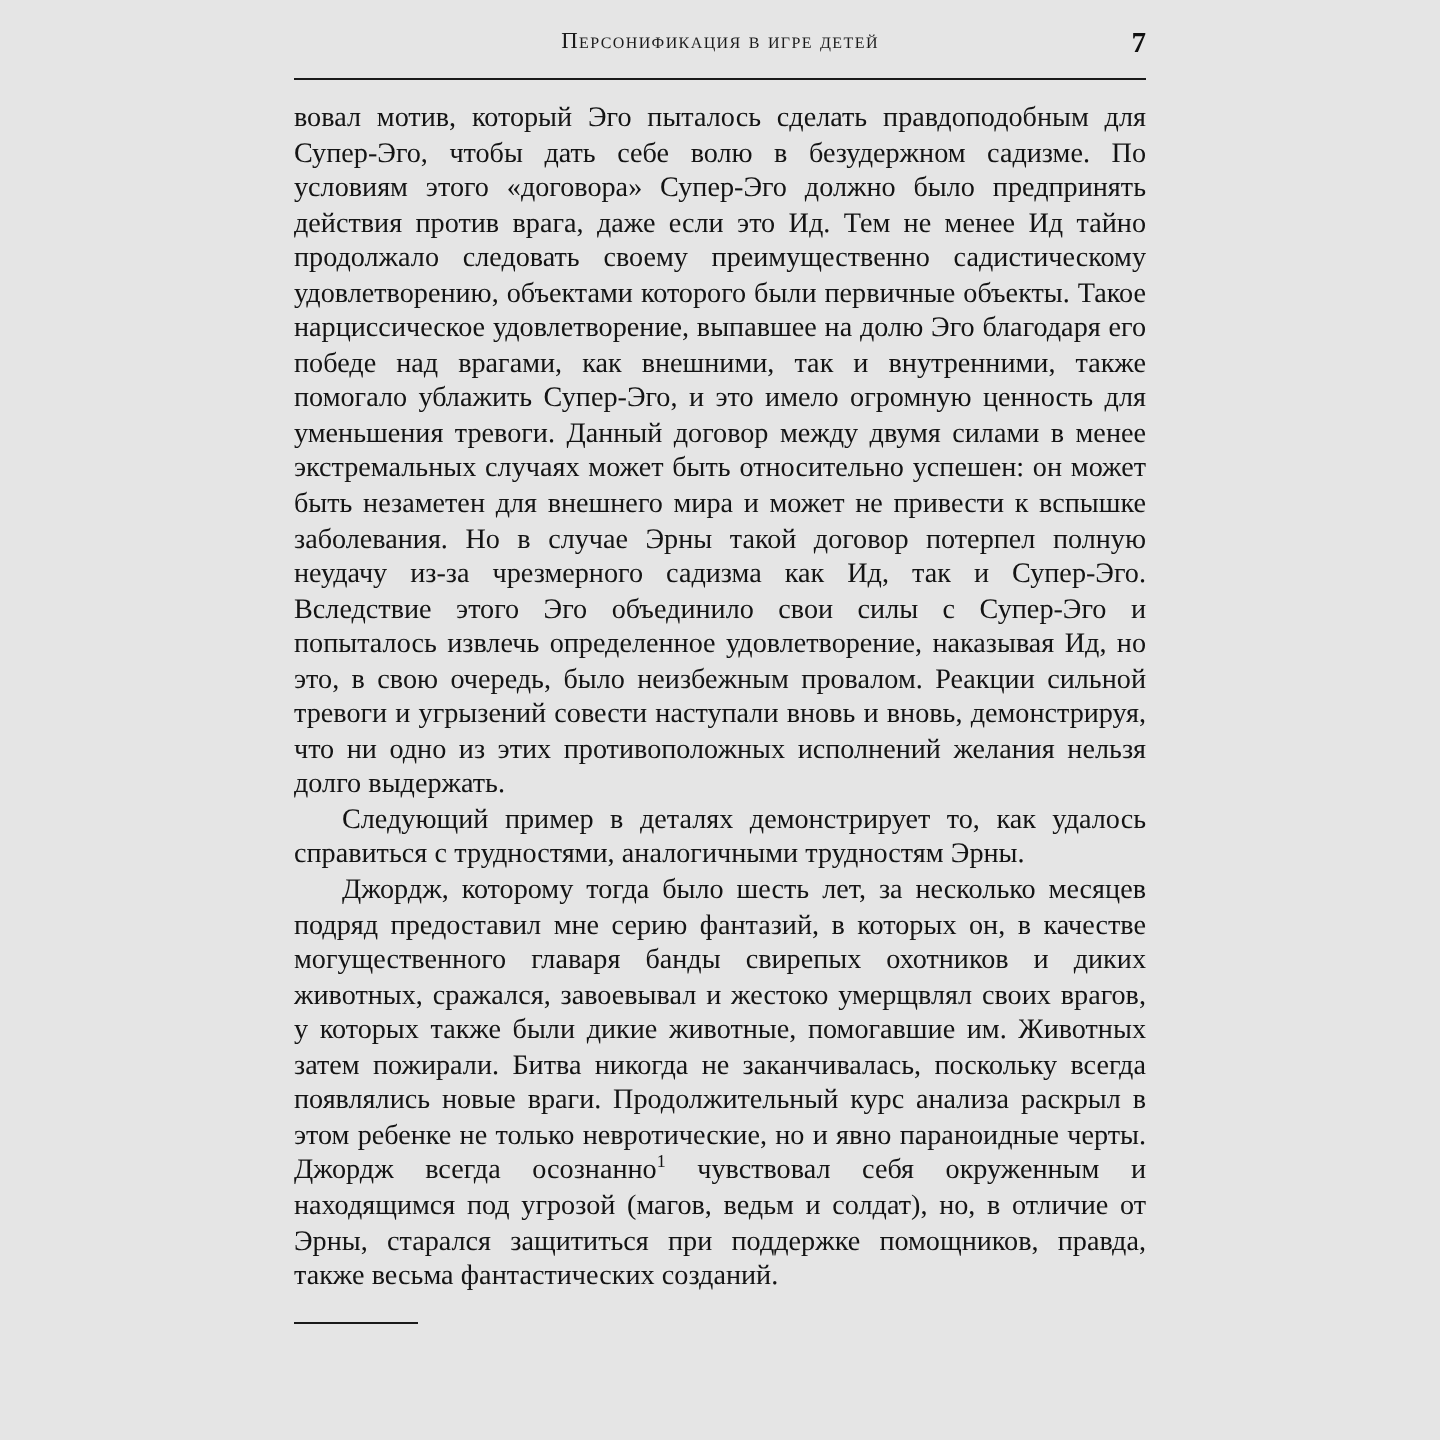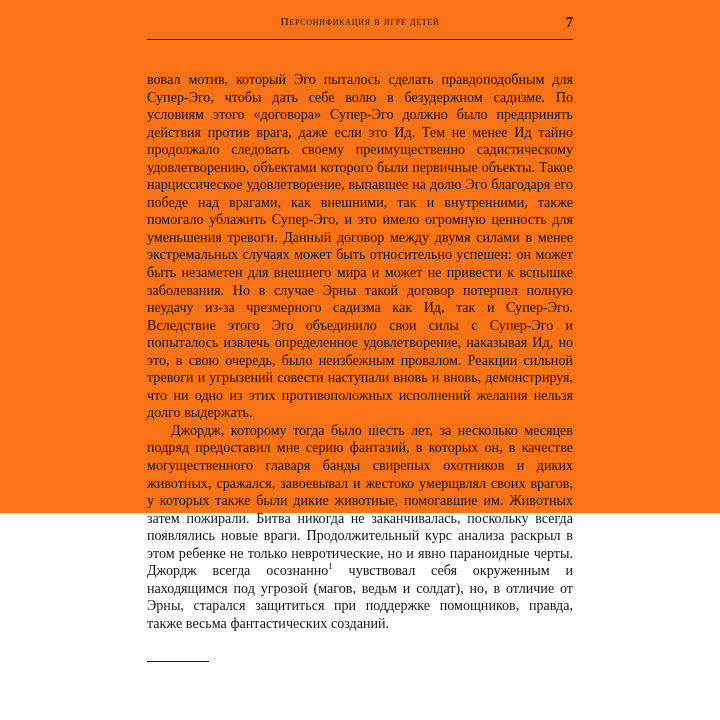--- a/index.html
+++ b/index.html
@@ -10,22 +10,22 @@
   body {
     width: 720px;
     height: 720px;
     overflow: hidden;
     font-family: "Liberation Serif", "DejaVu Serif", serif;
     color: #141414;
   }
   .page {
     position: relative;
     width: 720px;
-    height: 513px;
-    background: #f97316;
+    height: 720px;
+    background: #e5e5e5;
   }
   .content {
     position: absolute;
     left: 147px;
     top: 14px;
     width: 426px;
   }
 
   
   .runhead {
@@ -60,21 +60,20 @@
     height: 1.4px;
     background: #1a1a1a;
   }
 
   
   .body-block {
     position: absolute;
     left: 0;
     top: 37px;
     width: 426px;
-    margin-top: 20px;
   }
   p.para {
     margin: 0;
     text-align: justify;
     text-justify: inter-word;
     font-size: 14.1px;
     line-height: 17.55px;
     text-indent: 24px;
     hyphens: manual;
     word-spacing: 0.1px;
@@ -125,20 +124,21 @@
     <div class="runhead">
       <div class="runhead-title">Персонификация в игре детей</div>
       <div class="runhead-folio">7</div>
       <div class="runhead-rule"></div>
     </div>
 
     <div class="body-block">
 
       <p class="para noindent">вовал мотив, который Эго пыталось сделать правдоподобным для Супер-Эго, чтобы дать себе волю в безудержном садизме. По условиям этого «договора» Супер-Эго должно было предпринять действия против врага, даже если это Ид. Тем не менее Ид тайно продолжало следовать своему преимущественно садистическому удовлетворению, объектами которого были первичные объекты. Такое нарциссическое удовлетворение, выпавшее на долю Эго благодаря его победе над врагами, как внешними, так и внутренними, также помогало ублажить Супер-Эго, и это имело огромную ценность для уменьшения тревоги. Данный договор между двумя силами в менее экстремальных случаях может быть относительно успешен: он может быть незаметен для внешнего мира и может не привести к вспышке заболевания. Но в случае Эрны такой договор потерпел полную неудачу из-за чрезмерного садизма как Ид, так и Супер-Эго. Вследствие этого Эго объединило свои силы с Супер-Эго и попыталось извлечь определенное удовлетворение, наказывая Ид, но это, в свою очередь, было неизбежным провалом. Реакции сильной тревоги и угрызений совести наступали вновь и вновь, демонстрируя, что ни одно из этих противоположных исполнений желания нельзя долго выдержать.</p>
 
+      <p class="para">Следующий пример в деталях демонстрирует то, как удалось справиться с трудностями, аналогичными трудностям Эрны.</p>
 
       <p class="para"><span>Джордж, которому тогда было шесть лет, за несколько месяцев подряд предоставил мне серию фантазий, в которых он, в качестве могущественного главаря банды свирепых охотников и диких животных, сражался, завоевывал и жестоко умерщвлял своих врагов, у которых также были дикие животные, помогавшие им. Животных затем пожирали. Битва никогда не заканчивалась, поскольку всегда появлялись новые враги. Продолжительный курс анализа раскрыл в этом ребенке не только невротические, но и явно параноидные черты. Джордж всегда осознанно</span><sup class="fnmark">1</sup><span> чувствовал себя окруженным и находящимся под угрозой (магов, ведьм и солдат), но, в отличие от Эрны, старался защититься при поддержке помощников, правда, также весьма фантастических созданий.</span></p>
 
     </div>
   </div>
 
   <div class="footnote">
     <div class="footnote-rule"></div>
   </div>
 

